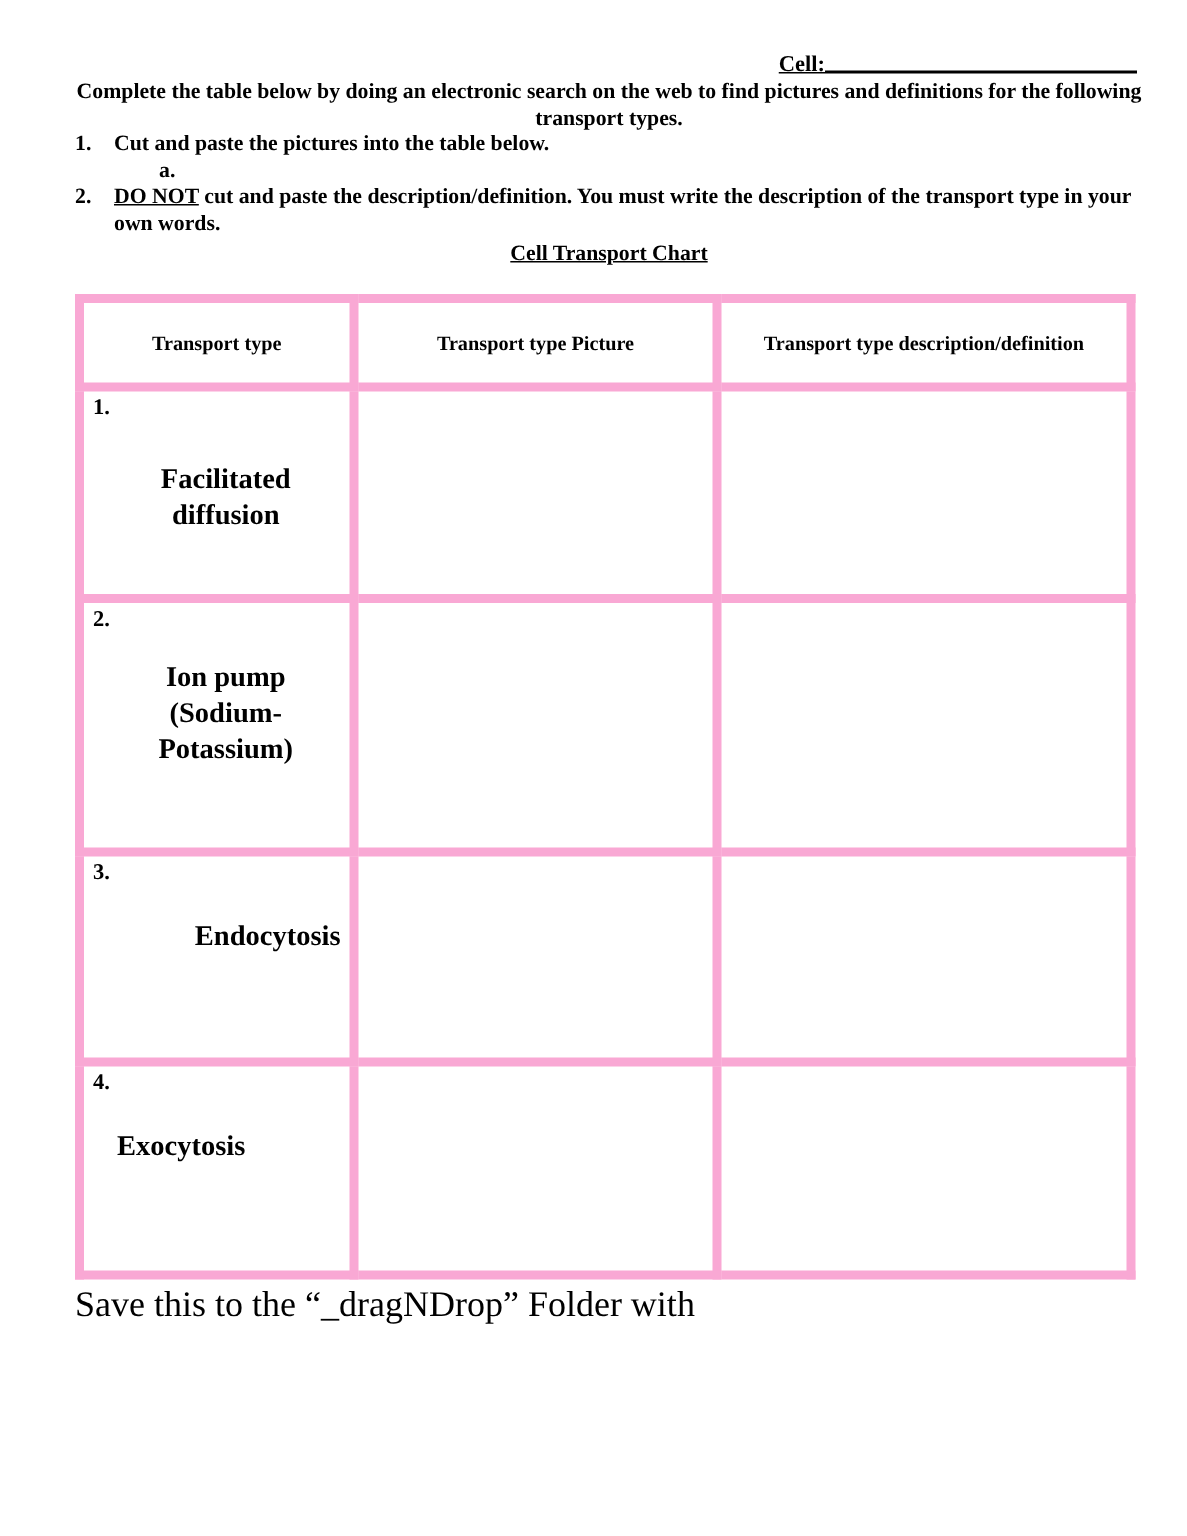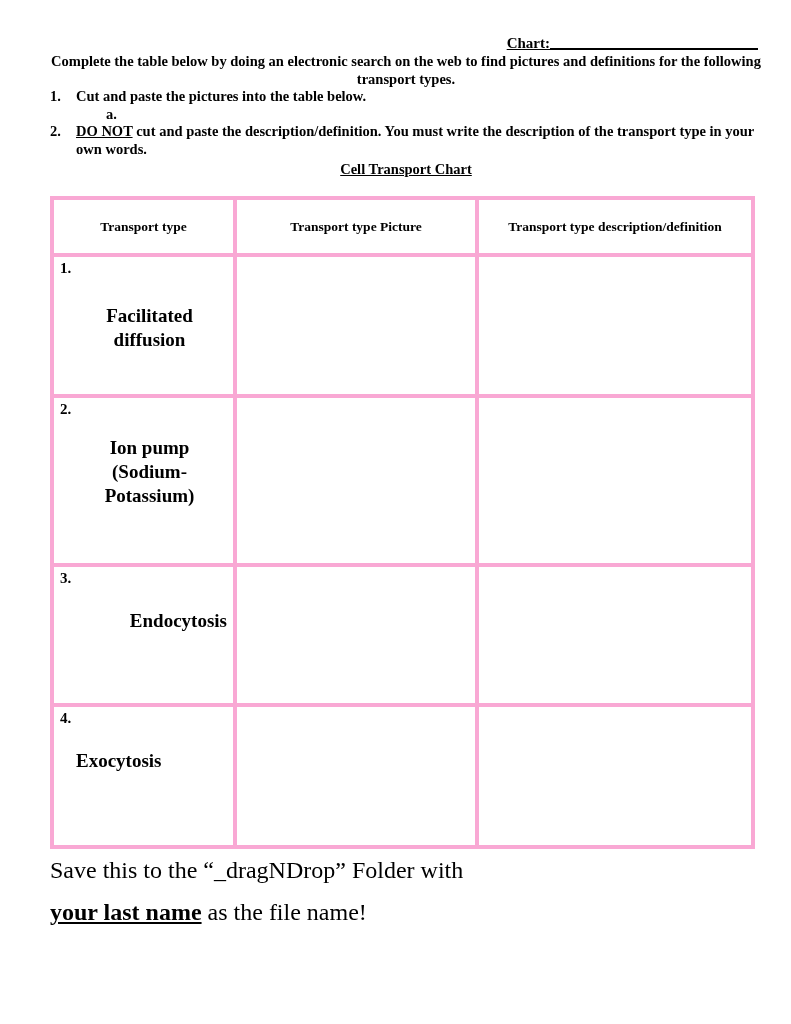--- a/index.html
+++ b/index.html
@@ -105,21 +105,21 @@
   
   .tbl {
     position: absolute;
     left: 50px;
     top: 196px;
     width: 701px;
     border-collapse: collapse;
     table-layout: fixed;
   }
   .tbl td, .tbl th {
-    border: 4px solid #f9a8d4;
+    border: 6px solid #f9a8d4;
     padding: 0;
     vertical-align: top;
   }
   .col-type   { width: 183px; }
   .col-pic    { width: 242px; }
   .col-desc   { width: 276px; }
 
   .tbl thead th {
     height: 53px;
     font-size: 13.5px;
@@ -174,21 +174,21 @@
     font-weight: bold;
     text-decoration: underline;
   }
 </style>
 </head>
 <body>
 
 <div class="page">
 
   <div class="name-line">
-    <span class="name-label">Chart:</span><span class="name-blank"></span>
+    <span class="name-label">Cell:</span><span class="name-blank"></span>
   </div>
 
   <div class="intro">Complete the table below by doing an electronic search on the web to find pictures and definitions for the following transport types.</div>
 
   <div class="inst-list">
 
     <div class="li-row">
       <span class="li-marker">1.</span>
       <span class="li-text">Cut and paste the pictures into the table below.</span>
     </div>
@@ -260,16 +260,15 @@
         </td>
         <td></td>
         <td></td>
       </tr>
 
     </tbody>
   </table>
 
   <div class="footer">
     <div>Save this to the “_dragNDrop” Folder with</div>
-    <div><span class="bu">your last name</span><span> as the file name!</span></div>
   </div>
 
 </div>
 
 </body></html>

